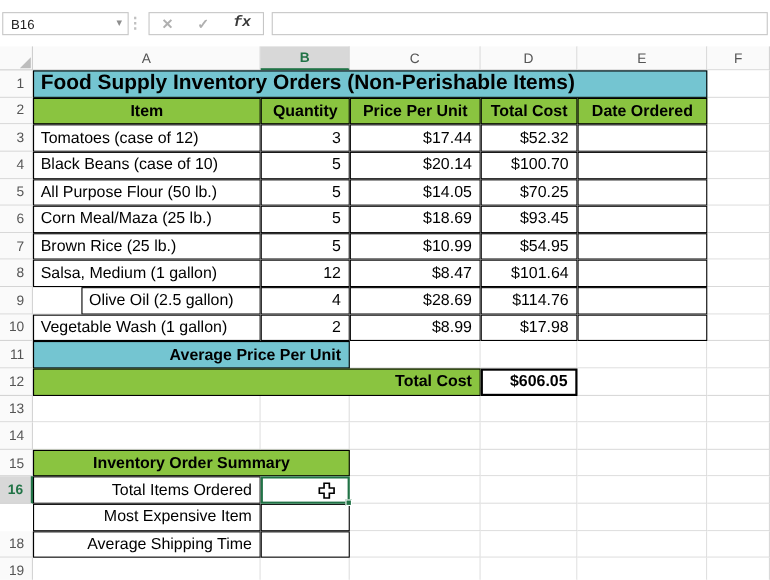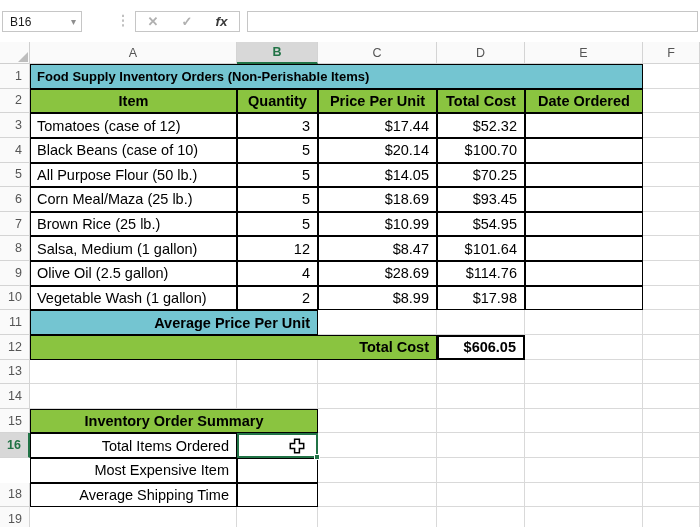--- a/index.html
+++ b/index.html
@@ -1,29 +1,29 @@
 <!DOCTYPE html>
 <html style="--teal: #74c5d1; --green: #8ac440; --selgreen: #217346;"><head>
 <meta charset="utf-8">
 <style>
   * { box-sizing: border-box; margin: 0; padding: 0; }
   html, body { width: 700px; height: 527px; overflow: hidden; background: #fff;
                font-family: "Liberation Sans", sans-serif; }
 
   
   .topbar { position: relative; width: 700px; height: 42px; background: #fff; }
-  .namebox { position: absolute; left: 2px; top: 11px; width: 80px; height: 21px;
+  .namebox { position: absolute; left: 2px; top: 11px; width: 115px; height: 21px;
              border: 1px solid #c6c6c6; display: flex; align-items: center;
              padding-left: 7px; font-size: 12px; color: #1a1a1a; cursor: default; }
   .namebox .dd { margin-left: auto; margin-right: 5px; color: #8e8e8e; font-size: 10px; line-height: 1; }
   .dots { position: absolute; left: 116px; top: 12px; color: #c0c0c0; font-size: 14px; font-weight: 700; }
   .fgroup { position: absolute; left: 135px; top: 11px; width: 105px; height: 21px;
             border: 1px solid #c6c6c6; display: flex; align-items: center; justify-content: space-around; }
   .icon-x, .icon-check { color: #b0b0b0; font-size: 13px; font-weight: 700; }
-  .icon-fx { font-family: Liberation Sans, sans-serif; font-style: italic; font-size: 13.5px;
+  .icon-fx { font-family: Liberation Mono, monospace; font-style: italic; font-size: 13.5px;
              color: #3a3a3a; font-weight: 600; }
   .formulabar { position: absolute; left: 247px; top: 11px; width: 451px; height: 21px;
                 border: 1px solid #c6c6c6; background: #fff; font-size: 12px; padding-left: 4px; }
 
   
   .sheet { position: absolute; left: 0; top: 42px; width: 700px; height: 485px; overflow: hidden;
            display: grid; background: #fff;
            grid-template-columns: 30px 207px 81px 119px 88px 118px 57px;
            grid-template-rows: 22px repeat(19, 24.63px); }
 
@@ -43,21 +43,21 @@
   .bgc { background: #fff; border-right: 1px solid #d9d9d9; border-bottom: 1px solid #d9d9d9; }
 
   .cell { position: relative; display: flex; align-items: center; font-size: 14.5px; color: #000;
           background: #fff; white-space: nowrap; overflow: hidden; }
   .bdr { border: 1px solid #000; }
   .thickb { border: 2px solid #000; }
   .left { justify-content: flex-start; padding-left: 6px; }
   .right { justify-content: flex-end; padding-right: 7px; }
   .center { justify-content: center; }
   .bold { font-weight: 700; }
-  .ttl { font-size: 13px; }
+  .ttl { font-size: 19px; }
   .teal { background: var(--teal, #74c5d1); }
   .green { background: var(--green, #8ac440); }
 
   .selcell { border: 2px solid var(--selgreen, #217346); overflow: visible; z-index: 3; background: #fff; }
   .selcell .cur { position: absolute; right: 11px; top: 3px; }
   .handle { position: absolute; right: -4px; bottom: -4px; width: 6px; height: 6px;
             background: var(--selgreen, #217346); border: 1px solid #fff; z-index: 4; }
 </style>
 </head>
 <body>
@@ -246,21 +246,21 @@
     <div class="cell bdr left" style="grid-area: 8 / 2;">Brown Rice (25 lb.)</div>
     <div class="cell bdr right" style="grid-area: 8 / 3;">5</div>
     <div class="cell bdr right" style="grid-area: 8 / 4;">$10.99</div>
     <div class="cell bdr right" style="grid-area: 8 / 5;">$54.95</div>
     <div class="cell bdr" style="grid-area: 8 / 6;"></div>
     <div class="cell bdr left" style="grid-area: 9 / 2;">Salsa, Medium (1 gallon)</div>
     <div class="cell bdr right" style="grid-area: 9 / 3;">12</div>
     <div class="cell bdr right" style="grid-area: 9 / 4;">$8.47</div>
     <div class="cell bdr right" style="grid-area: 9 / 5; padding-left: 45px;">$101.64</div>
     <div class="cell bdr" style="grid-area: 9 / 6;"></div>
-    <div class="cell bdr left" style="grid-area: 10 / 2;">Olive Oil (2.5 gallon)</div>
+    <div class="cell bdr left" style="grid-area: 10 / 2; margin-left: 44px;">Olive Oil (2.5 gallon)</div>
     <div class="cell bdr right" style="grid-area: 10 / 3;">4</div>
     <div class="cell bdr right" style="grid-area: 10 / 4;">$28.69</div>
     <div class="cell bdr right" style="grid-area: 10 / 5;">$114.76</div>
     <div class="cell bdr" style="grid-area: 10 / 6;"></div>
     <div class="cell bdr left" style="grid-area: 11 / 2;">Vegetable Wash (1 gallon)</div>
     <div class="cell bdr right" style="grid-area: 11 / 3;">2</div>
     <div class="cell bdr right" style="grid-area: 11 / 4;">$8.99</div>
     <div class="cell bdr right" style="grid-area: 11 / 5;">$17.98</div>
     <div class="cell bdr" style="grid-area: 11 / 6;"></div>
     <div class="cell bdr teal bold right" style="grid-area: 12 / 2 / auto / span 2;">Average Price Per Unit</div>

